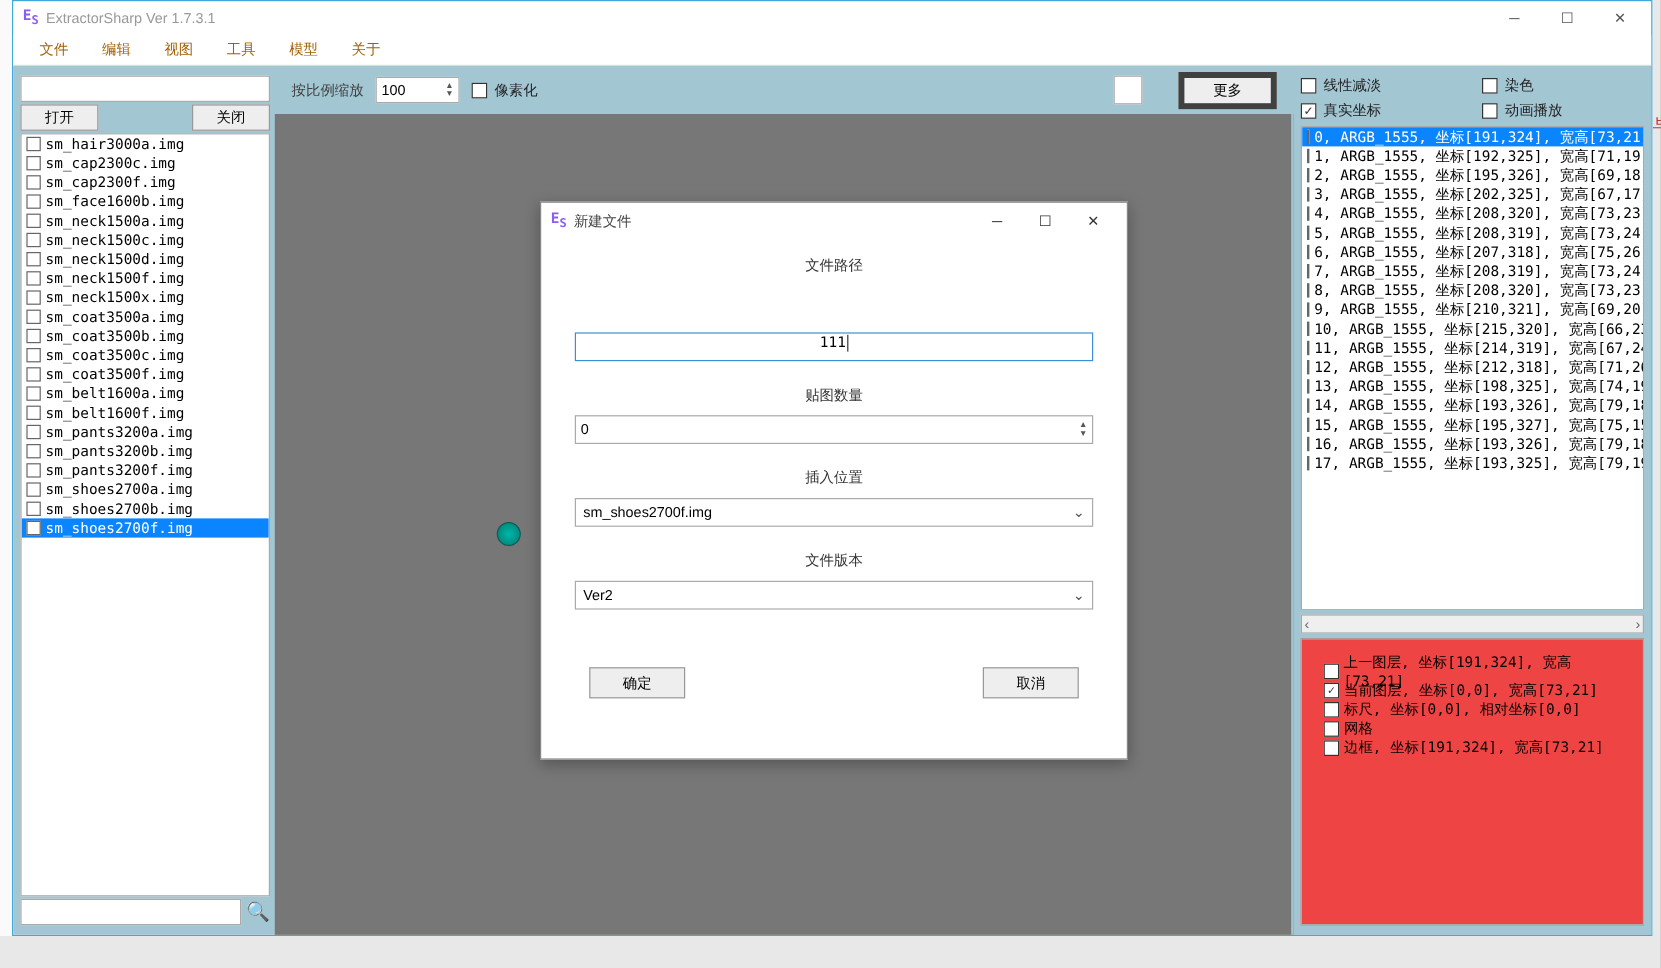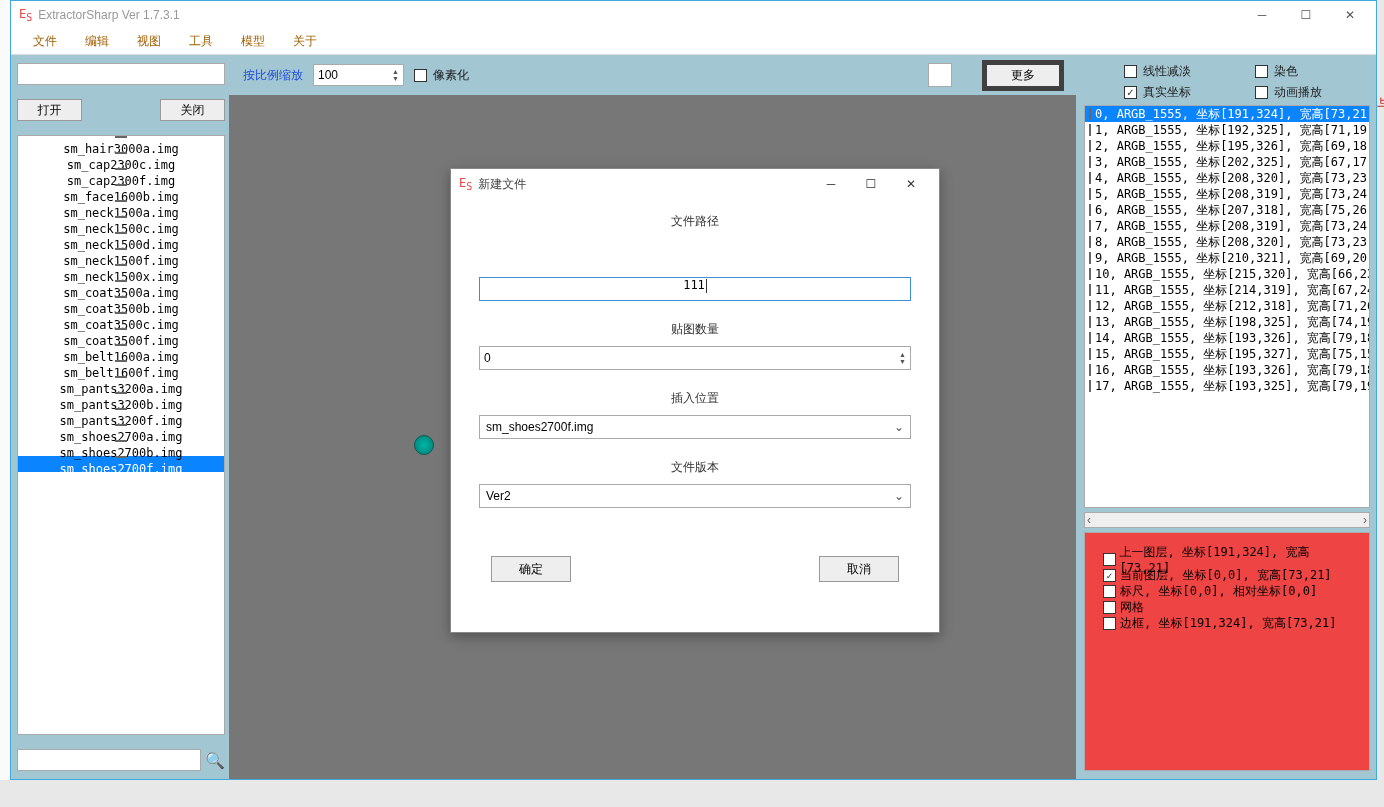--- a/index.html
+++ b/index.html
@@ -1,57 +1,57 @@
 <!DOCTYPE html>
 <html><head>
 <meta charset="utf-8">
 <style>
 * { box-sizing: border-box; margin: 0; padding: 0; }
 body { font-family: "Microsoft YaHei", "Segoe UI", sans-serif; font-size: 12px; background:#e8e8e8; width:1384px; height:807px; overflow:hidden; position:relative; }
 
 .window-main { position:absolute; left:10px; top:0; width:1367px; height:780px; background:#fff; border:1px solid #3fa8dd; }
 .titlebar { height:28px; display:flex; align-items:center; padding:0 4px 0 8px; color:#888; }
-.logo { font-family: monospace; font-weight: normal; color:#ef4444; margin-right:6px; }
+.logo { font-family: monospace; font-weight: bold; color:#8b5cf6; margin-right:6px; }
 .titlebar .title { flex:1; color:#999; }
 .titlebar .win-btns { display:flex; gap:0; }
 .titlebar .win-btn { width:44px; height:28px; display:flex; align-items:center; justify-content:center; color:#555; }
 
 .menubar { height:26px; border-bottom:1px solid #dcdcdc; display:flex; align-items:center; padding:0 8px; gap:0; background:#fff; }
 .menubar .menu-item { padding:4px 14px; color:#a16207; }
 
 .workspace { height:calc(100% - 54px); background:#a3c6d3; display:flex; }
 
-.left-panel { width:218px; height:100%; padding:8px 4px 8px 6px; display:flex; flex-direction:column; gap:14px; }
+.left-panel { width:218px; height:100%; padding:8px 4px 8px 6px; display:flex; flex-direction:column; gap:2px; }
 .row { display:flex; gap:4px; }
 .btn { border:1px solid #999; background:#eee; text-align:center; height:22px; line-height:20px; }
 .open-btn { width:65px; }
 .close-btn { width:65px; }
 .path-input { flex:1; background:#fff; border:1px solid #aaa; height:22px; }
 .file-list { flex:1; background:#fff; border:1px solid #aaa; overflow:auto; font-family: Consolas, monospace; font-size:12px; }
-.file-list .item { display:flex; align-items:center; gap:4px; padding:0 4px; height:16px; white-space:nowrap;flex-direction:column; }
+.file-list .item { display:flex; align-items:center; gap:4px; padding:0 4px; height:16px; white-space:nowrap; }
 .file-list .item.selected { background:#0a84ff; color:#fff; }
 .chk { width:12px; height:12px; border:1px solid #666; display:inline-block; background:#fff; }
 .search-row { display:flex; gap:4px; align-items:center; }
 .search-input { flex:1; height:22px; background:#fff; border:1px solid #aaa; }
 .search-icon { color:#2aa4e0; font-size:16px; }
 
 .center-panel { flex:1; height:100%; display:flex; flex-direction:column; }
 .toolbar { height:40px; display:flex; align-items:center; gap:10px; padding:0 14px; }
-.toolbar .label { color:#1d4ed8; }
-.scale-input { width:91px; height:22px; background:#fff; border:1px solid #aaa; padding:0 4px; display:flex; align-items:center; justify-content:space-between; }
+.toolbar .label { color:#404040; }
+.scale-input { width:70px; height:22px; background:#fff; border:1px solid #aaa; padding:0 4px; display:flex; align-items:center; justify-content:space-between; }
 .spin-btns { display:flex; flex-direction:column; }
 .spin-btn { font-size:7px; line-height:7px; color:#555; }
 .color-swatch { width:24px; height:24px; border:1px solid #aaa; background:#fff; margin-left:auto; margin-right:20px; }
 .more-btn { border:5px solid #404040; background:#eee; padding:2px 24px; }
 
 .canvas { flex:1; background:#777; position:relative; border-right:2px solid #a3c6d3; }
 .sprite-blob { position:absolute; left:185px; top:340px; width:20px; height:20px; background:radial-gradient(circle, #00b8a9, #027a71); border-radius:50%; border:1px solid #0b5a53;}
 
 .right-panel { width:298px; height:100%; background:#a3c6d3; padding:8px 6px 8px 6px; display:flex; flex-direction:column; gap:4px; }
-.options-grid { display:grid; grid-template-columns:1fr 1fr; gap:4px 16px;margin-left:40px; }
+.options-grid { display:grid; grid-template-columns:1fr 1fr; gap:4px 16px; }
 .opt { display:flex; align-items:center; gap:6px; color:#222; }
 .chk2 { width:13px; height:13px; border:1px solid #333; background:#fff; display:inline-flex; align-items:center; justify-content:center; font-size:10px; color:#333; }
 .frame-list { flex:2; background:#fff; border:1px solid #aaa; overflow:auto; font-family:Consolas,monospace; font-size:12px; }
 .frame-list .item { display:flex; align-items:center; gap:4px; padding:0 4px; height:16px; white-space:nowrap; }
 .frame-list .item.selected { background:#0a84ff; color:#fff; }
 .hscroll { height:16px; border:1px solid #aaa; background:#efefef; display:flex; align-items:center; justify-content:space-between; padding:0 2px; color:#666; }
 .layer-list { flex:1; background:#ef4444; border:1px solid #aaa; font-family:Consolas,monospace; font-size:12px; padding:18px; min-height:120px;}
 .layer-list .item { display:flex; align-items:center; gap:4px; height:16px; }
 
 

